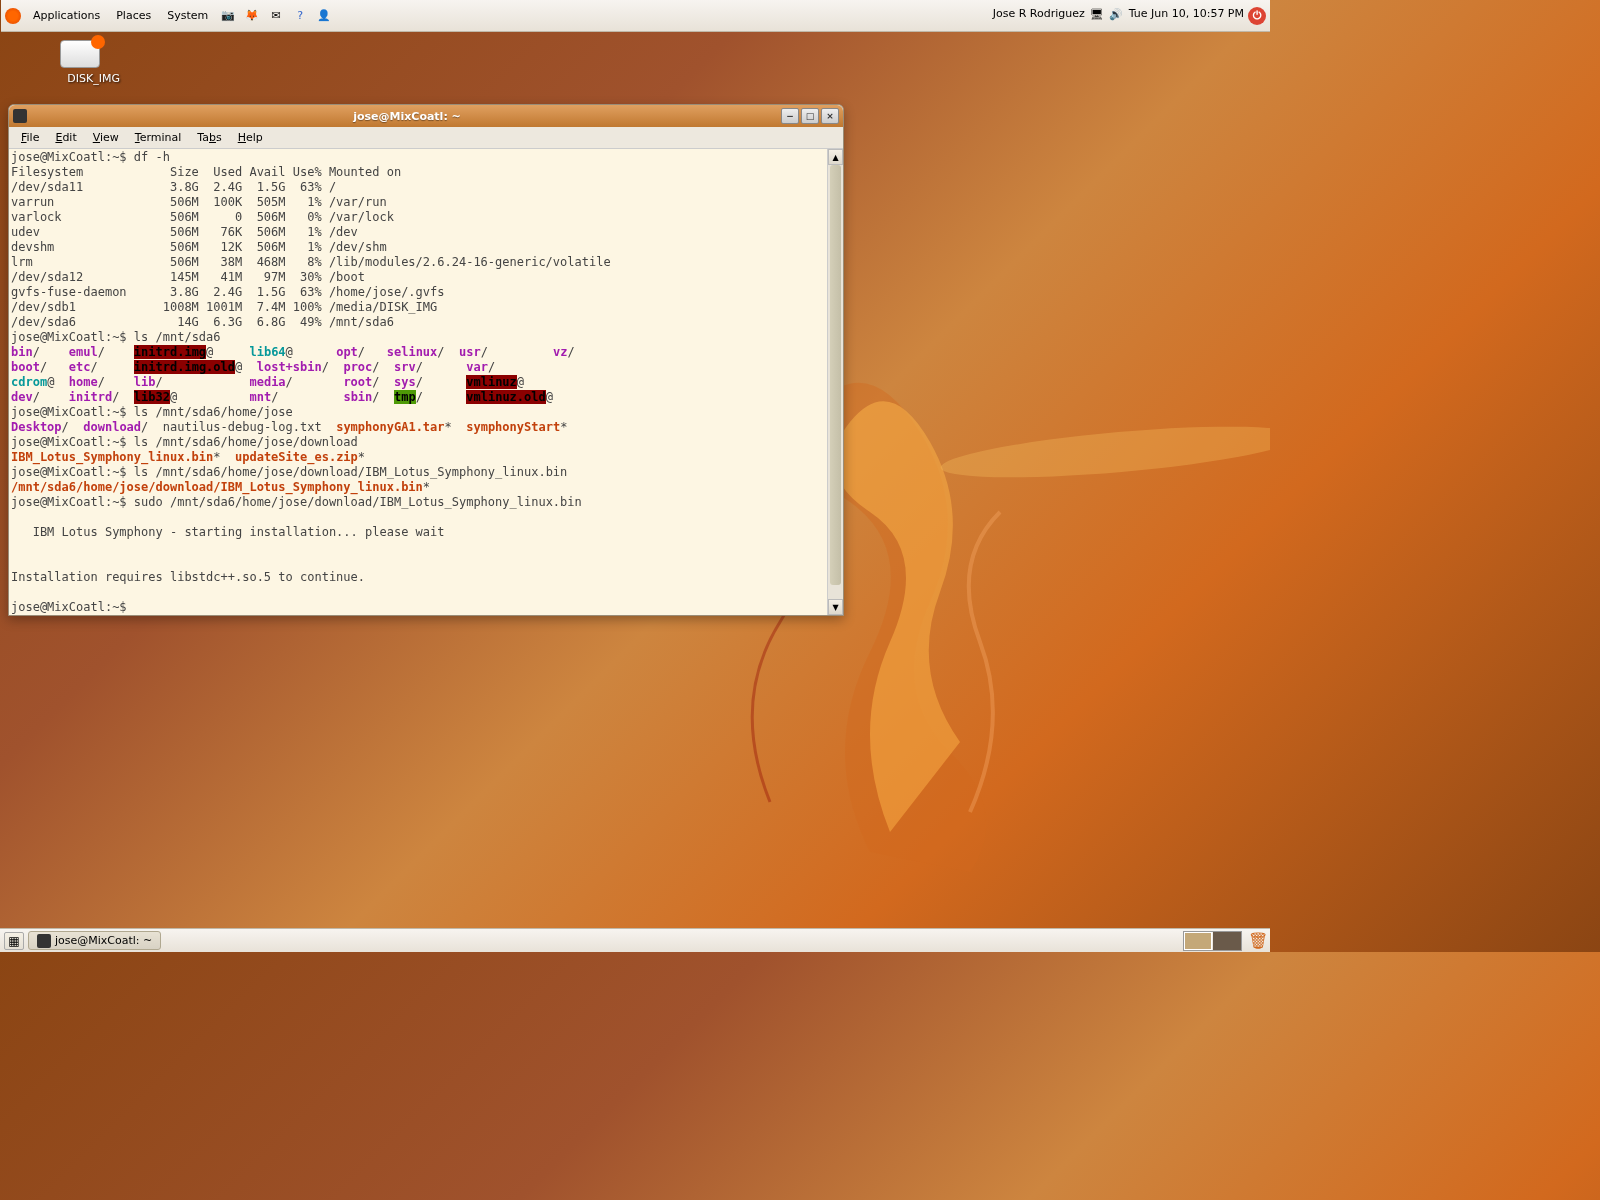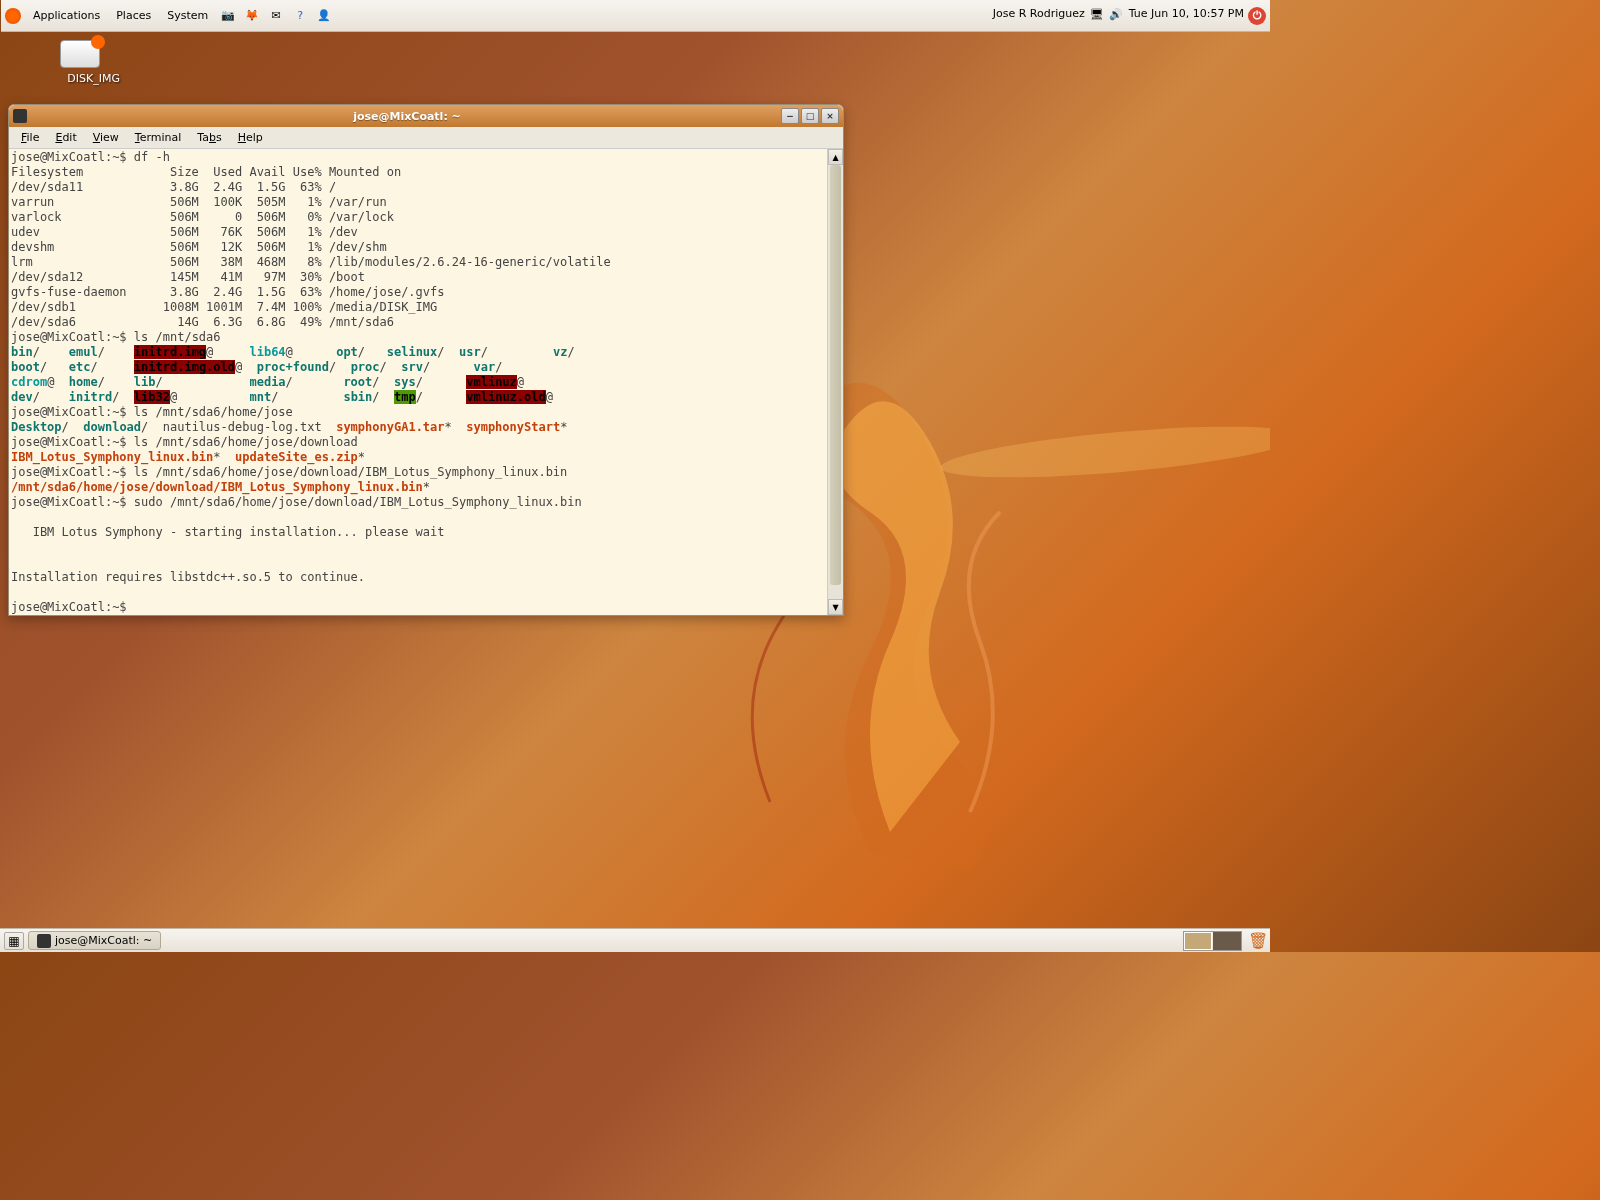--- a/index.html
+++ b/index.html
@@ -136,21 +136,21 @@
   flex: 1;
   background: #fdf6e3;
   font-family: "DejaVu Sans Mono", monospace;
   font-size: 12px;
   line-height: 15px;
   color: #444;
   padding: 1px 2px;
   white-space: pre;
   overflow: hidden;
 }
-.term-blue { color: #0f766e; font-weight: bold; }
+.term-blue { color: #a21caf; font-weight: bold; }
 .term-cyan { color: #06989a; font-weight: bold; }
 .term-green { color: #c2410c; font-weight: bold; }
 .term-red-bg { background: #8b0000; color: #000; font-weight: bold; }
 .term-green-bg { background: #4e9a06; color: #000; font-weight: bold; }
 .scrollbar {
   width: 16px;
   background: #e8e3d8;
   border-left: 1px solid #ccc;
   position: relative;
 }
@@ -291,21 +291,21 @@
 <span>varlock               506M     0  506M   0% /var/lock</span>
 <span>udev                  506M   76K  506M   1% /dev</span>
 <span>devshm                506M   12K  506M   1% /dev/shm</span>
 <span>lrm                   506M   38M  468M   8% /lib/modules/2.6.24-16-generic/volatile</span>
 <span>/dev/sda12            145M   41M   97M  30% /boot</span>
 <span>gvfs-fuse-daemon      3.8G  2.4G  1.5G  63% /home/jose/.gvfs</span>
 <span>/dev/sdb1            1008M 1001M  7.4M 100% /media/DISK_IMG</span>
 <span>/dev/sda6              14G  6.3G  6.8G  49% /mnt/sda6</span>
 <span>jose@MixCoatl:~$</span> <span>ls /mnt/sda6</span>
 <span class="term-blue">bin</span>/    <span class="term-blue">emul</span>/    <span class="term-red-bg">initrd.img</span>@     <span class="term-cyan">lib64</span>@      <span class="term-blue">opt</span>/   <span class="term-blue">selinux</span>/  <span class="term-blue">usr</span>/         <span class="term-blue">vz</span>/
-<span class="term-blue">boot</span>/   <span class="term-blue">etc</span>/     <span class="term-red-bg">initrd.img.old</span>@  <span class="term-blue">proc+found</span>/  <span class="term-blue">proc</span>/  <span class="term-blue">srv</span>/      <span class="term-blue">var</span>/
+<span class="term-blue">boot</span>/   <span class="term-blue">etc</span>/     <span class="term-red-bg">initrd.img.old</span>@  <span class="term-blue">lost+sbin</span>/  <span class="term-blue">proc</span>/  <span class="term-blue">srv</span>/      <span class="term-blue">var</span>/
 <span class="term-cyan">cdrom</span>@  <span class="term-blue">home</span>/    <span class="term-blue">lib</span>/            <span class="term-blue">media</span>/       <span class="term-blue">root</span>/  <span class="term-blue">sys</span>/      <span class="term-red-bg">vmlinuz</span>@
 <span class="term-blue">dev</span>/    <span class="term-blue">initrd</span>/  <span class="term-red-bg">lib32</span>@          <span class="term-blue">mnt</span>/         <span class="term-blue">sbin</span>/  <span class="term-green-bg">tmp</span>/      <span class="term-red-bg">vmlinuz.old</span>@
 <span>jose@MixCoatl:~$</span> <span>ls /mnt/sda6/home/jose</span>
 <span class="term-blue">Desktop</span>/  <span class="term-blue">download</span>/  <span>nautilus-debug-log.txt</span>  <span class="term-green">symphonyGA1.tar</span>*  <span class="term-green">symphonyStart</span>*
 <span>jose@MixCoatl:~$</span> <span>ls /mnt/sda6/home/jose/download</span>
 <span class="term-green">IBM_Lotus_Symphony_linux.bin</span>*  <span class="term-green">updateSite_es.zip</span>*
 <span>jose@MixCoatl:~$</span> <span>ls /mnt/sda6/home/jose/download/IBM_Lotus_Symphony_linux.bin</span>
 <span class="term-green">/mnt/sda6/home/jose/download/IBM_Lotus_Symphony_linux.bin</span>*
 <span>jose@MixCoatl:~$</span> <span>sudo /mnt/sda6/home/jose/download/IBM_Lotus_Symphony_linux.bin</span>
 

